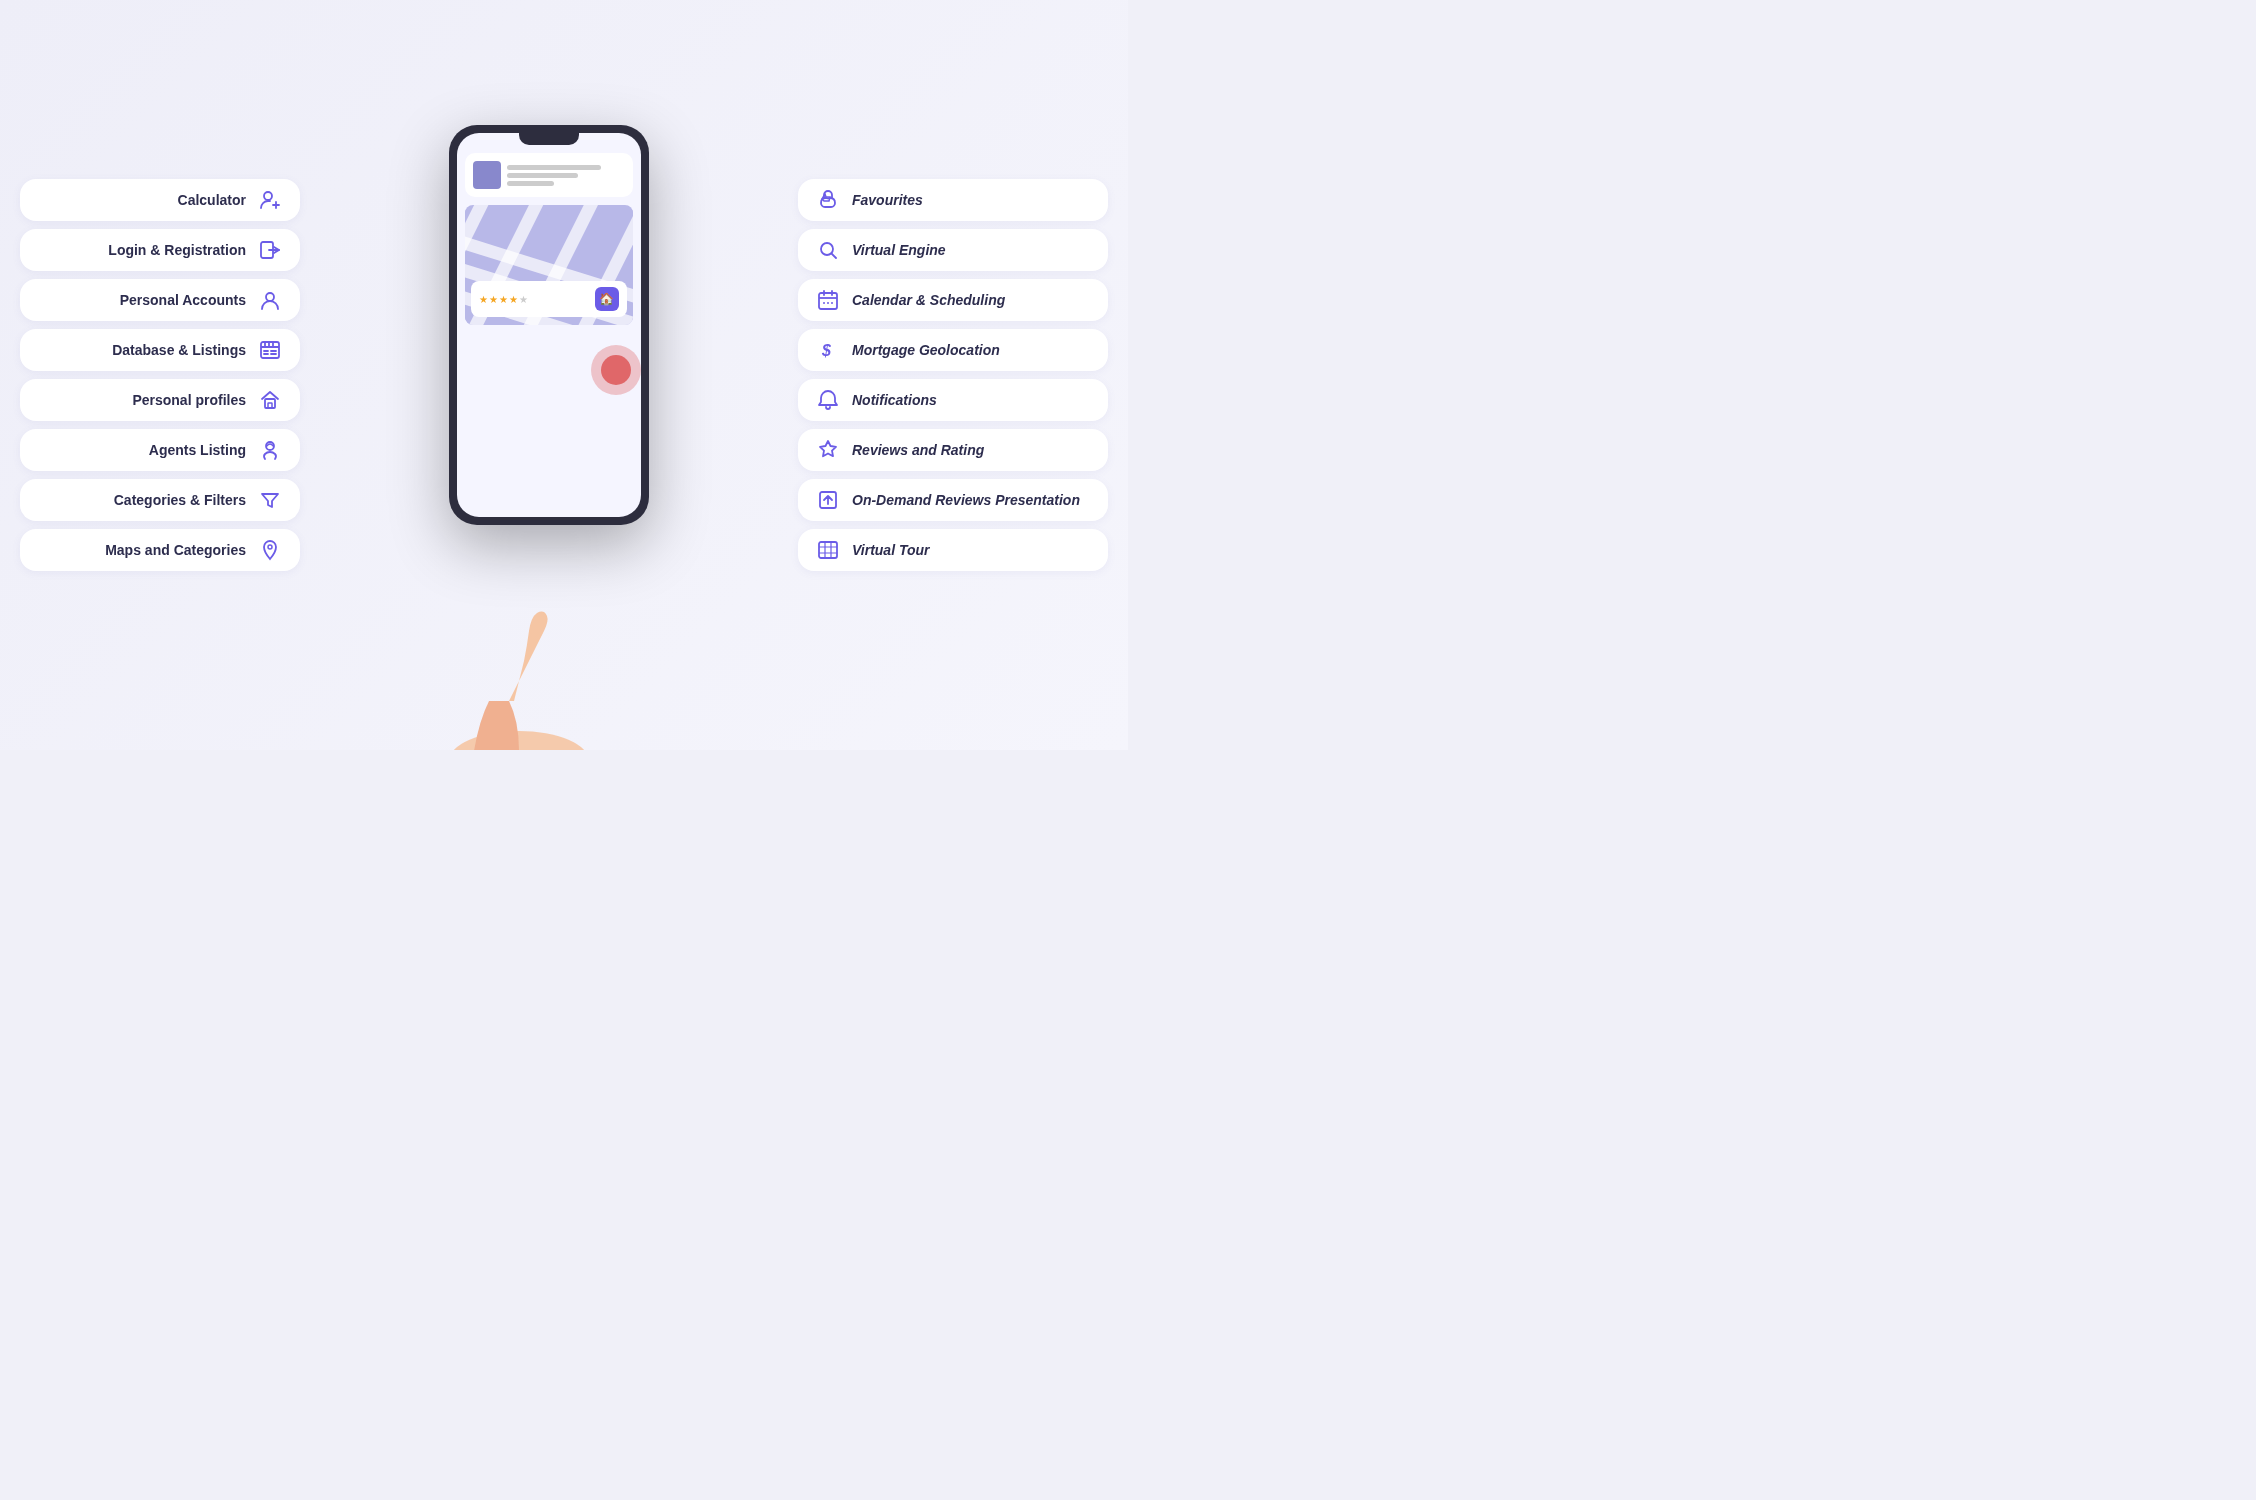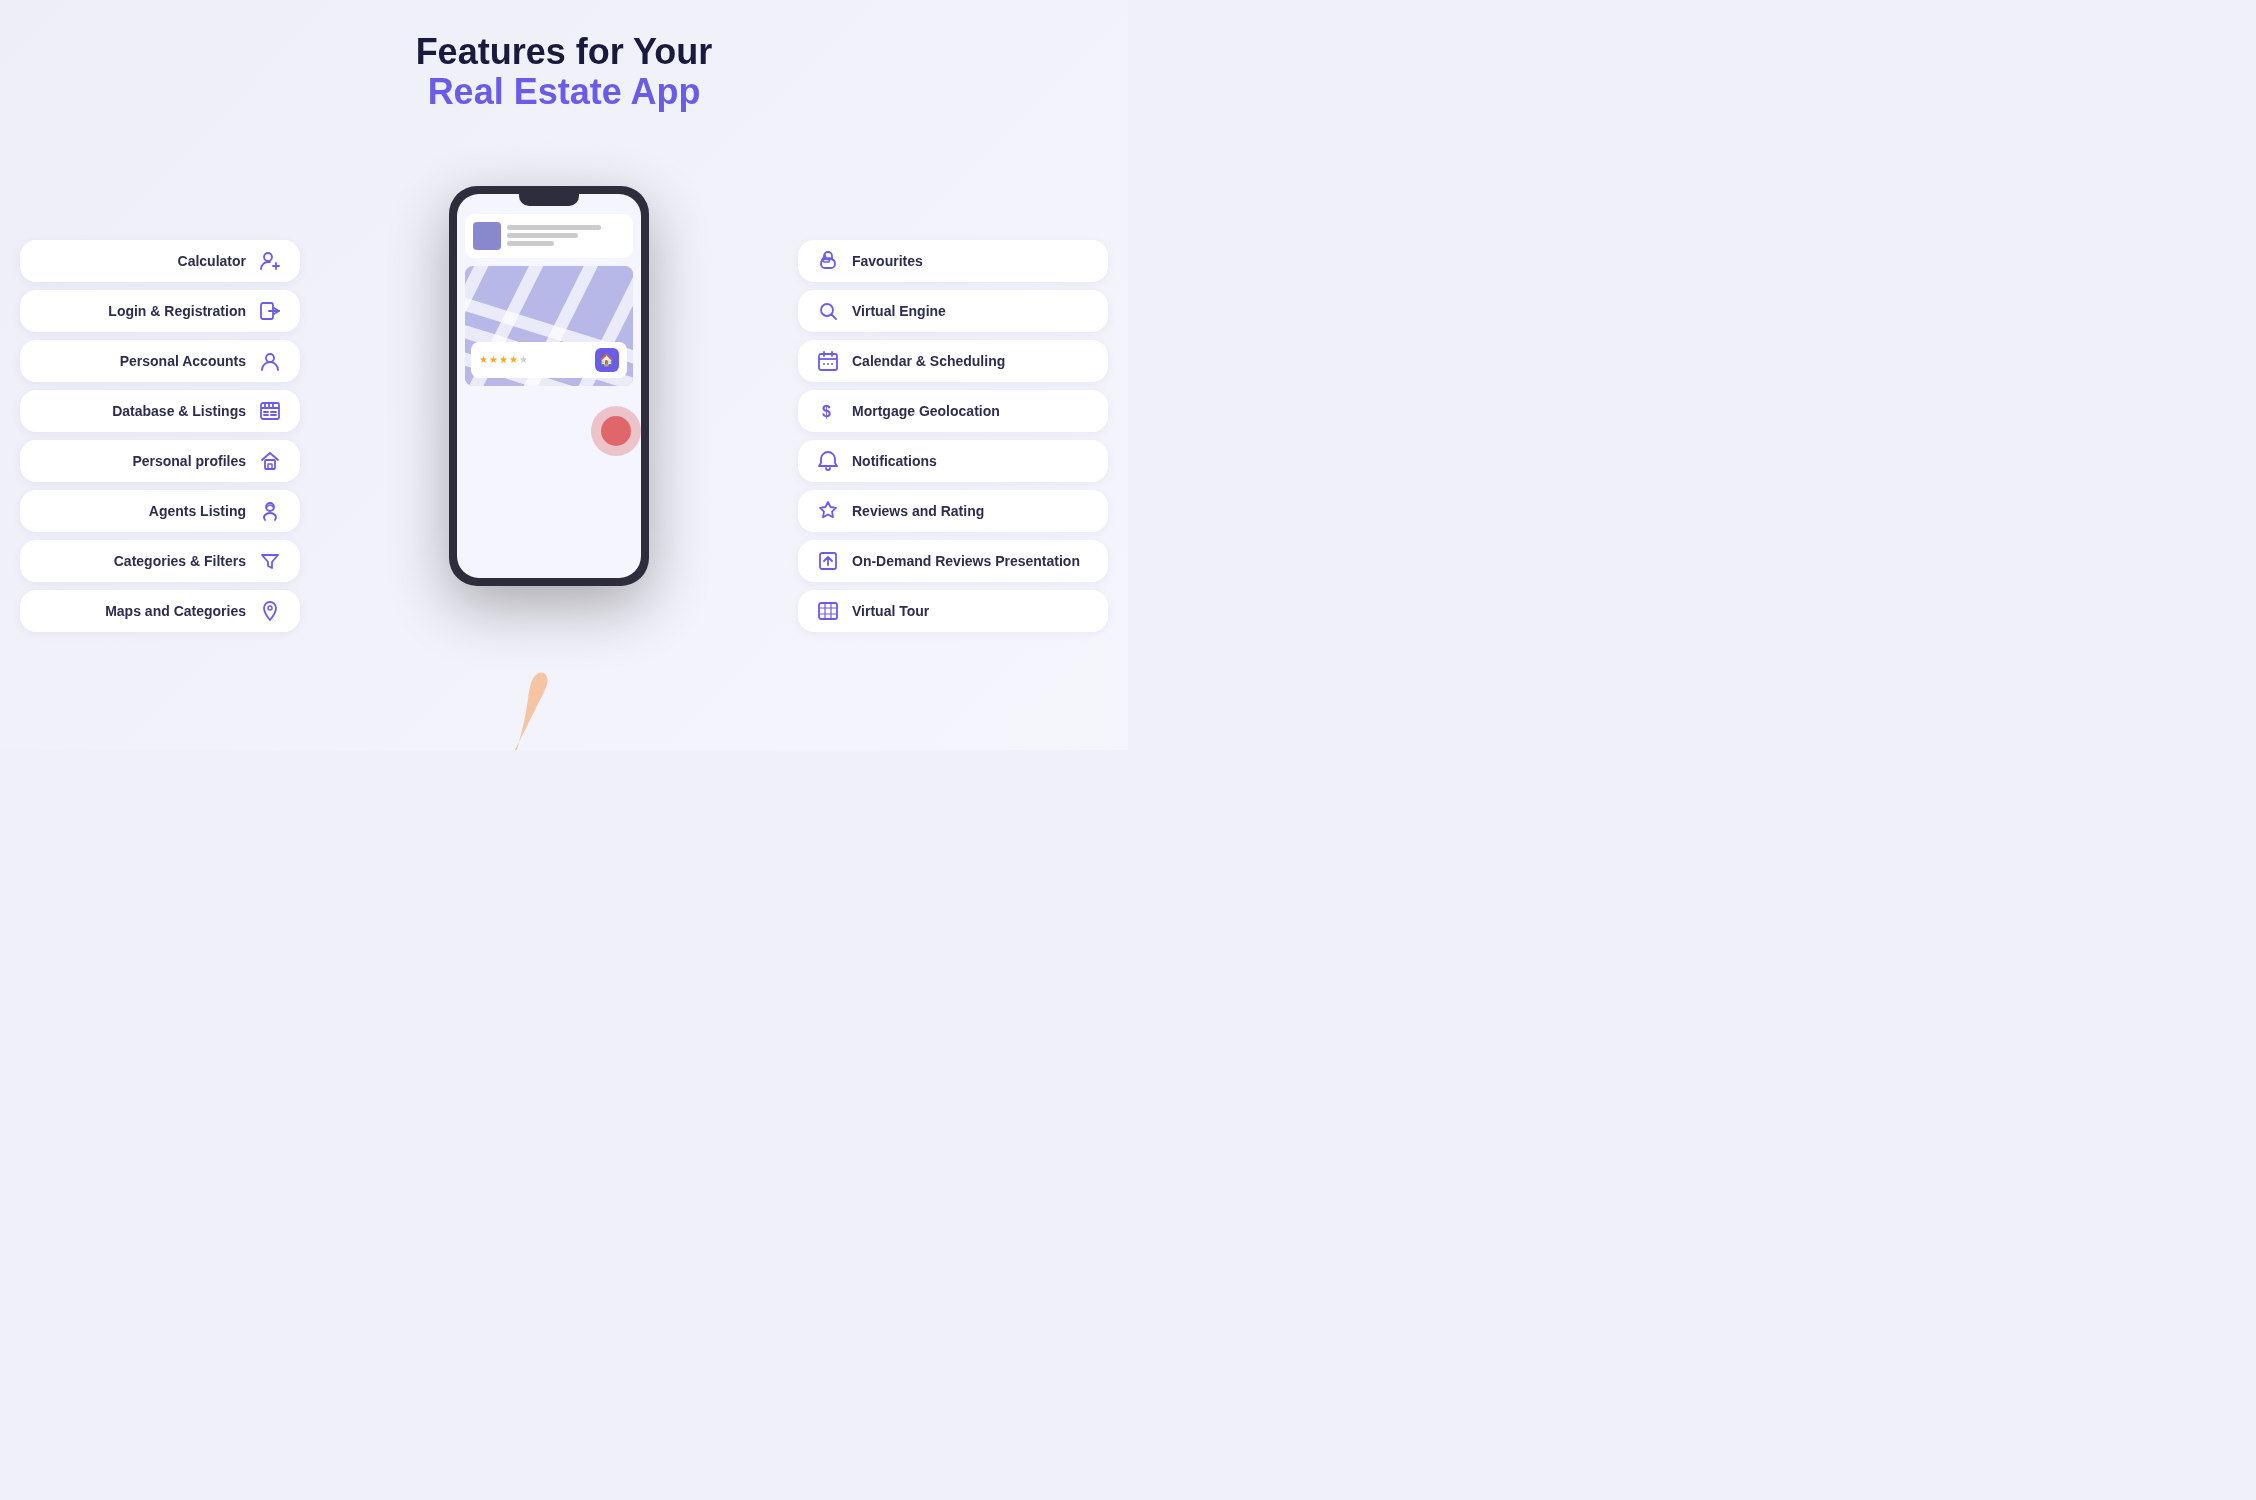--- a/index.html
+++ b/index.html
@@ -91,20 +91,21 @@
     
     .left-features .feature-item {
       justify-content: space-between;
     }
     .left-features .feature-label {
       text-align: right;
     }
     
     .right-features .feature-item {
       justify-content: flex-start;
+      font-style: italic;
     }
     .right-features .feature-label {
       text-align: left;
     }
 
     
     .phone-container {
       position: relative;
       width: 300px;
       height: 500px;
@@ -239,24 +240,20 @@
     
     .map-svg {
       width: 100%;
       height: 100%;
     }
   </style>
 </head>
 <body>
 
 <div class="page">
-  <div class="header">
-    <h1>Features for Your</h1>
-    <h2>Real Estate App</h2>
-  </div>
 
   <div class="content">
 
     <div class="left-features">
 
       <div class="feature-item">
         <span class="feature-label">Calculator</span>
         <span class="feature-icon">
           <svg width="22" height="22" viewBox="0 0 22 22" fill="none">
             <circle cx="9" cy="7" r="4" stroke="#6b5ce7" stroke-width="1.8"></circle>

